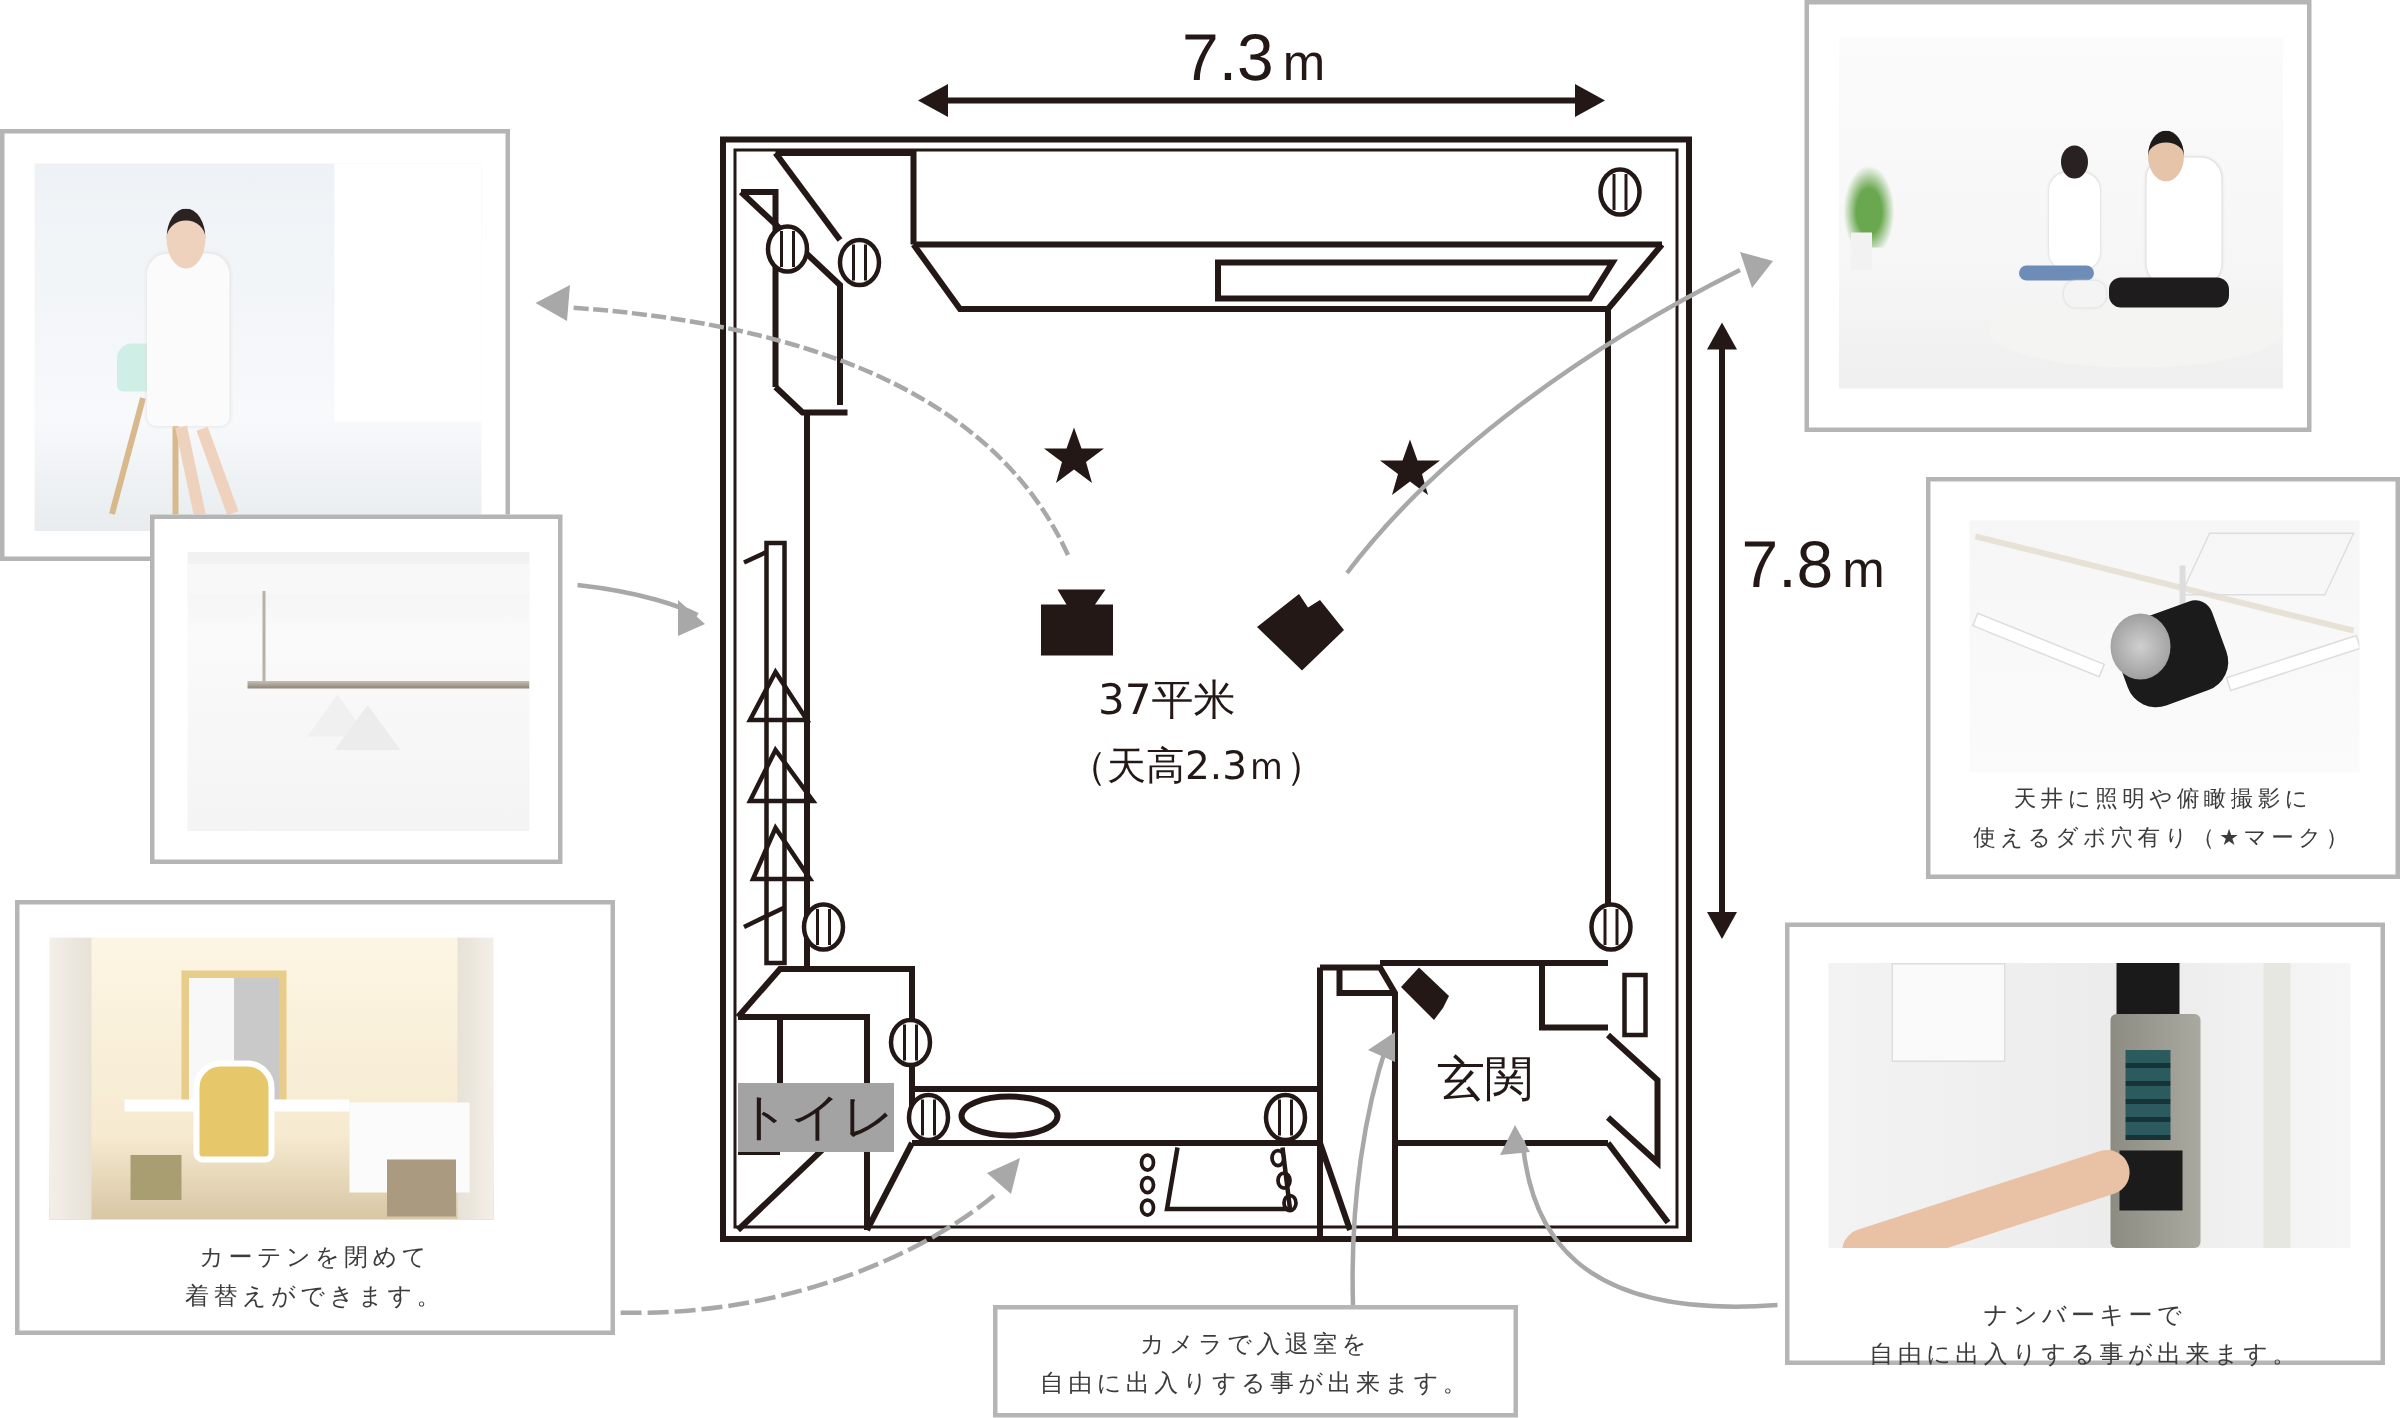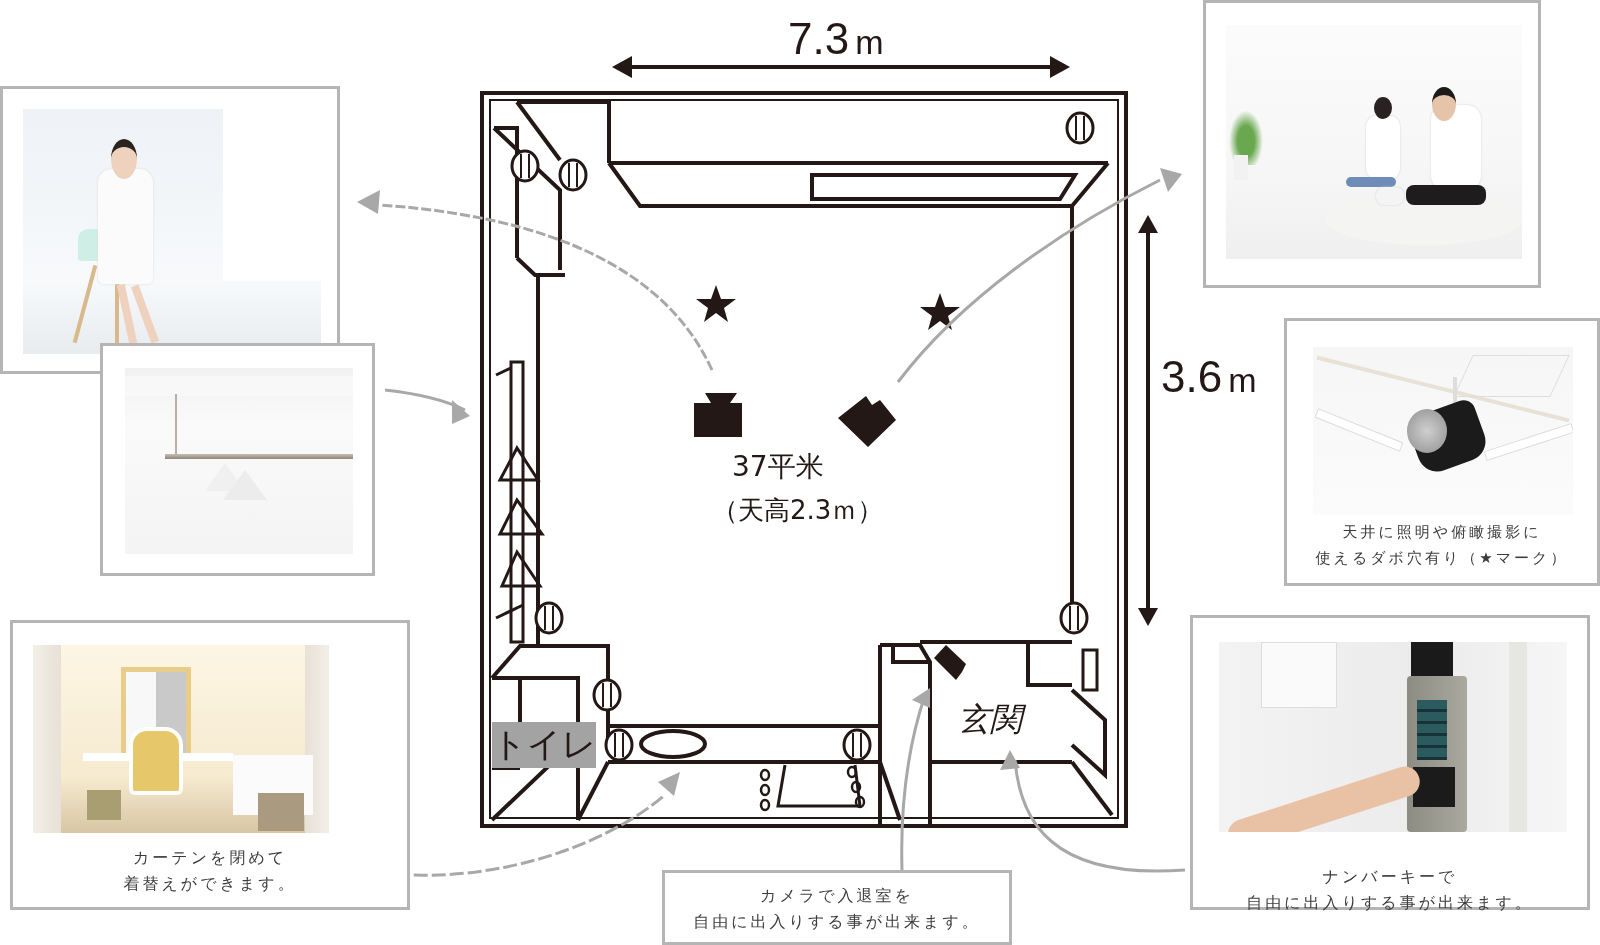--- a/index.html
+++ b/index.html
@@ -149,27 +149,27 @@
     <path d="M680,772 L658,782 L674,796 Z"></path>
     <path d="M930,688 L912,700 L930,708 Z"></path>
     <path d="M1010,750 L1000,770 L1020,768 Z"></path>
   </g>
 </svg>
 
 <div class="dim" style="left:788px;top:14px;">
   <span>7.3</span><small>m</small>
 </div>
 <div class="dim" style="left:1161px;top:352px;">
-  <span>3.6</span><small>m</small>
+  <span>7.8</span><small>m</small>
 </div>
 
 <div class="lbl" style="left:732px;top:448px;font-size:28px;">37平米</div>
 <div class="lbl" style="left:712px;top:493px;font-size:26px;">（天高2.3ｍ）</div>
 <div class="lbl" style="left:492px;top:722px;font-size:34px;background:#a3a3a3;">トイレ</div>
-<div class="lbl" style="left:958px;top:698px;font-size:32px;font-style:italic;">玄関</div>
+<div class="lbl" style="left:958px;top:698px;font-size:32px;">玄関</div>
 
 <div class="frame" style="left:0;top:86px;width:340px;height:288px;">
   <div class="photo" style="left:20px;top:20px;width:298px;height:245px;background:linear-gradient(180deg,#eef2f6,#f7f9fb 70%,#e8ecef);">
     <div style="position:absolute;left:200px;top:0;width:98px;height:172px;background:#fff;"></div>
     <div style="position:absolute;left:55px;top:120px;width:60px;height:32px;background:#cfeee6;border-radius:10px 10px 4px 4px;"></div>
     <div style="position:absolute;left:60px;top:155px;width:4px;height:80px;background:#d8b98b;transform:rotate(15deg);"></div>
     <div style="position:absolute;left:92px;top:155px;width:4px;height:80px;background:#d8b98b;"></div>
     <div style="position:absolute;left:75px;top:60px;width:55px;height:115px;background:#fbfbfb;border-radius:14px 14px 6px 6px;box-shadow:0 0 3px #ddd;"></div>
     <div style="position:absolute;left:88px;top:30px;width:26px;height:32px;background:#efd2bd;border-radius:50%;border-top:8px solid #2b2222;"></div>
     <div style="position:absolute;left:100px;top:175px;width:8px;height:60px;background:#efd2bd;transform:rotate(-12deg);"></div>
@@ -180,21 +180,21 @@
 <div class="frame" style="left:100px;top:343px;width:275px;height:233px;">
   <div class="photo" style="left:22px;top:22px;width:228px;height:186px;background:linear-gradient(180deg,#f1f1f1,#fafafa 30%,#f4f4f4);">
     <div style="position:absolute;left:0;top:8px;width:228px;height:20px;background:#f8f8f8;"></div>
     <div style="position:absolute;left:50px;top:26px;width:2px;height:60px;background:#b9b0a4;"></div>
     <div style="position:absolute;left:40px;top:86px;width:188px;height:5px;background:linear-gradient(180deg,#c8bfb3,#8e857a);"></div>
     <div style="position:absolute;left:80px;top:95px;width:0;height:0;border-left:20px solid transparent;border-right:20px solid transparent;border-bottom:28px solid #f0f0f0;"></div>
     <div style="position:absolute;left:98px;top:102px;width:0;height:0;border-left:22px solid transparent;border-right:22px solid transparent;border-bottom:30px solid #ececec;"></div>
   </div>
 </div>
 
-<div class="frame" style="left:10px;top:620px;width:400px;height:290px;">
+<div class="frame" style="left:10px;top:600px;width:400px;height:290px;">
   <div class="photo" style="left:20px;top:22px;width:296px;height:188px;background:linear-gradient(180deg,#fdf6e4,#f6ead0 70%,#d8c6a4);">
     <div style="position:absolute;left:0;top:0;width:28px;height:188px;background:linear-gradient(90deg,#f3efe8,#e7e1d6);"></div>
     <div style="position:absolute;right:0;top:0;width:24px;height:188px;background:linear-gradient(90deg,#e7e1d6,#f3efe8);"></div>
     <div style="position:absolute;left:88px;top:22px;width:60px;height:82px;border:5px solid #e8cc8a;background:linear-gradient(90deg,#f8f8f8 50%,#c9c9c9 50%);"></div>
     <div style="position:absolute;left:50px;top:108px;width:150px;height:8px;background:#fff;"></div>
     <div style="position:absolute;left:96px;top:82px;width:46px;height:60px;background:#e6c76a;border:4px solid #fff;border-radius:18px 18px 6px 6px;"></div>
     <div style="position:absolute;left:200px;top:110px;width:80px;height:60px;background:#fbfbfb;"></div>
     <div style="position:absolute;left:54px;top:145px;width:34px;height:30px;background:#a99d72;"></div>
     <div style="position:absolute;left:225px;top:148px;width:46px;height:38px;background:#a99a80;"></div>
   </div>

